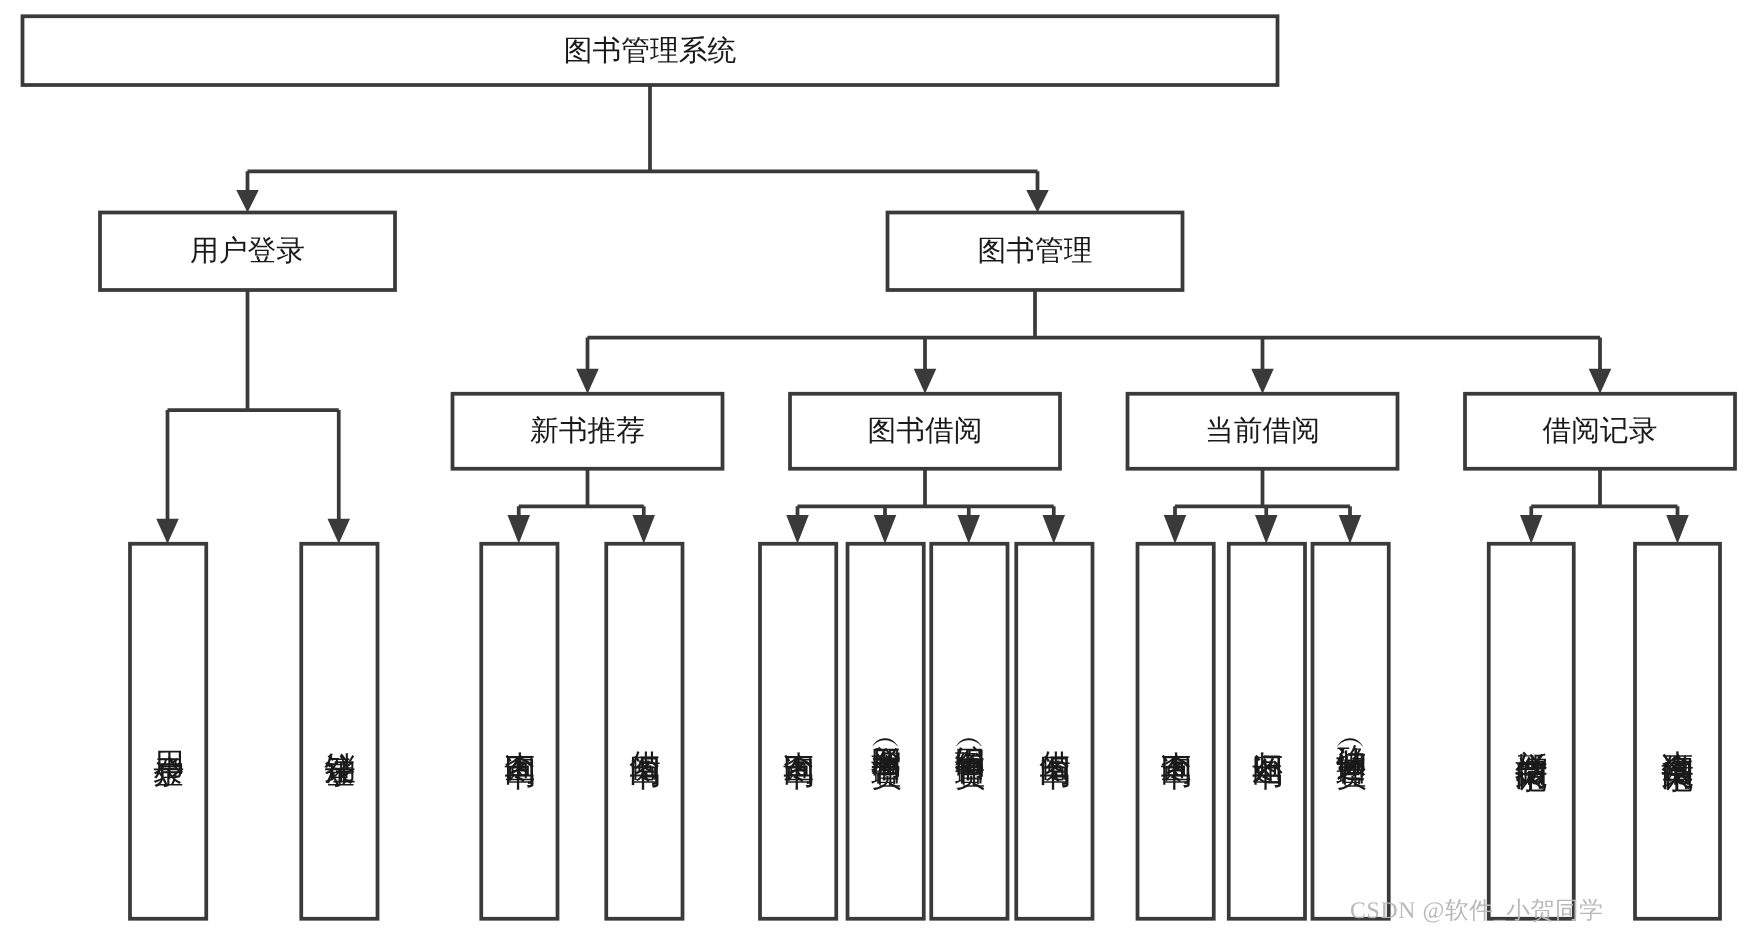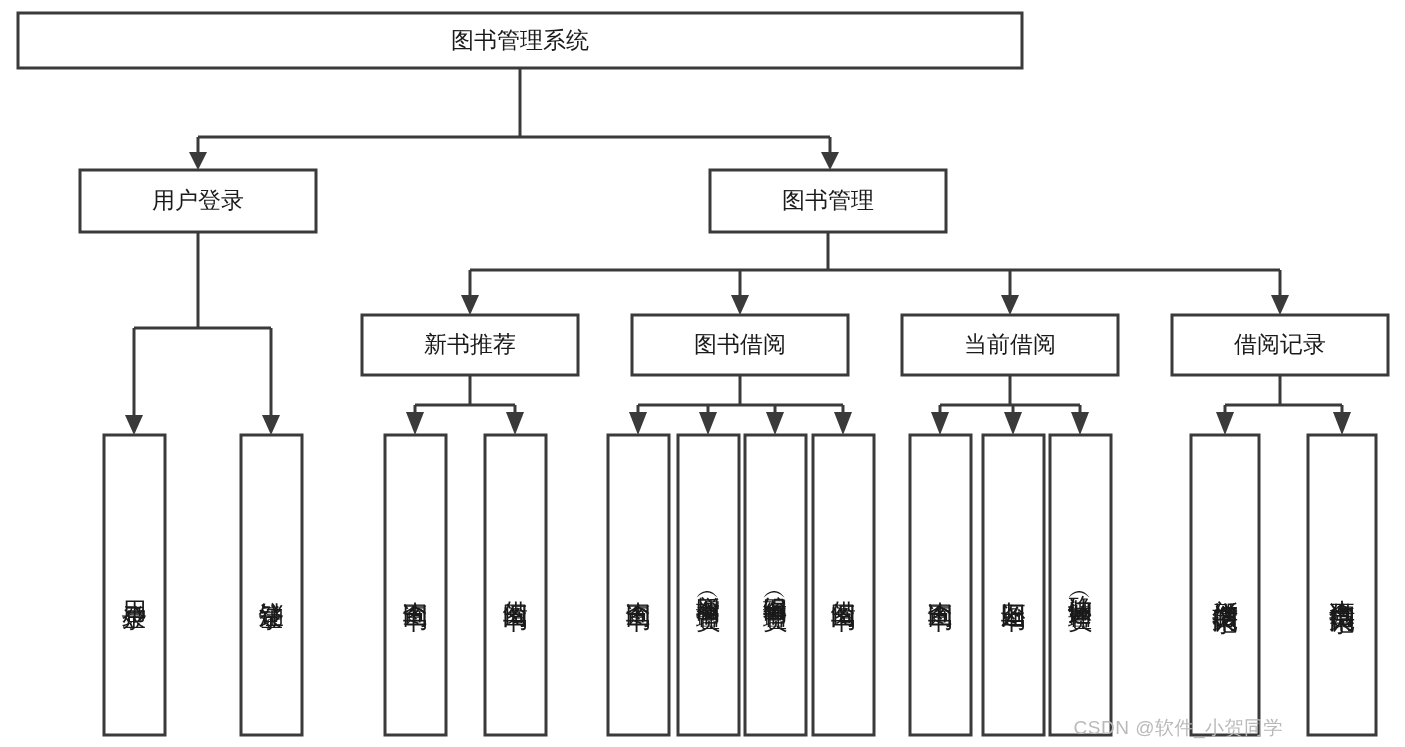--- a/index.html
+++ b/index.html
@@ -71,21 +71,21 @@
   .leaf-wrap {
     position: absolute;
     display: flex;
     align-items: center;
     justify-content: center;
   }
   .watermark {
     position: absolute;
     right: 8px;
     bottom: 6px;
-    font-family: Liberation Sans, sans-serif;
+    font-family: Liberation Serif, serif;
     font-size: 19px;
     color: #b9b9b9;
     letter-spacing: 0.5px;
     user-select: none;
     white-space: nowrap;
   }
 </style>
 </head>
 <body>
 

